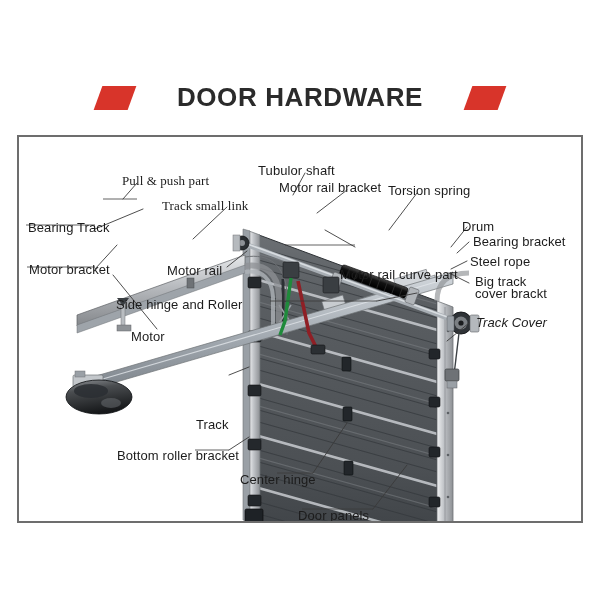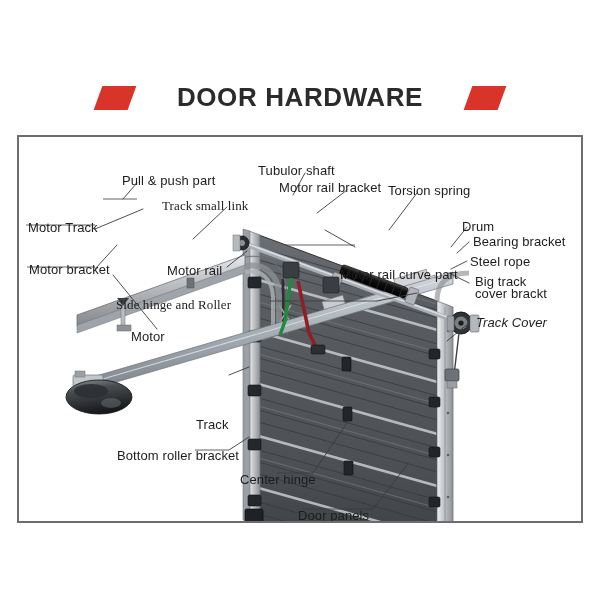--- a/index.html
+++ b/index.html
@@ -355,35 +355,35 @@
       <line x1="10" y1="132" x2="78" y2="132"></line>
       <line x1="253" y1="166" x2="360" y2="166"></line>
       <line x1="268" y1="110" x2="338" y2="110"></line>
       <line x1="260" y1="338" x2="296" y2="338"></line>
       <line x1="285" y1="374" x2="356" y2="374"></line>
       <line x1="178" y1="315" x2="212" y2="315"></line>
     </g>
   </svg>
 
   <div id="label-layer">
-      <div class="label" style="left: 103px; top: 38px;">Pull &amp; push part</div>
+      <div class="label" style="left: 103px; top: 38px; font-family: Liberation Serif, serif;">Pull &amp; push part</div>
       <div class="label" style="left: 239px; top: 28px;">Tubulor shaft</div>
       <div class="label" style="left: 260px; top: 45px;">Motor rail bracket</div>
       <div class="label" style="left: 369px; top: 48px;">Torsion spring</div>
       <div class="label" style="left: 143px; top: 63px; font-family: Liberation Serif, serif;">Track small link</div>
-      <div class="label" style="left: 9px; top: 85px;">Motor Track</div>
+      <div class="label" style="left: 9px; top: 85px;">Bearing Track</div>
       <div class="label" style="left: 443px; top: 84px;">Drum</div>
       <div class="label" style="left: 454px; top: 99px;">Bearing bracket</div>
       <div class="label" style="left: 321px; top: 104px; margin-top: 28px;">Motor rail curve part</div>
       <div class="label" style="left: 451px; top: 119px;">Steel rope</div>
       <div class="label" style="left: 10px; top: 127px;">Motor bracket</div>
       <div class="label" style="left: 148px; top: 128px;">Motor rail</div>
       <div class="label" style="left: 456px; top: 139px;">Big track
 cover brackt</div>
-      <div class="label" style="left: 97px; top: 162px; font-family: Liberation Serif, serif;">Side hinge and Roller</div>
+      <div class="label" style="left: 97px; top: 162px;">Side hinge and Roller</div>
       <div class="label" style="left: 457px; top: 180px; font-style: italic;">Track Cover</div>
       <div class="label" style="left: 112px; top: 194px;">Motor</div>
       <div class="label" style="left: 177px; top: 238px; margin-top: 44px;">Track</div>
       <div class="label" style="left: 98px; top: 313px;">Bottom roller bracket</div>
       <div class="label" style="left: 221px; top: 337px;">Center hinge</div>
       <div class="label" style="left: 279px; top: 373px;">Door panels</div>
     </div>
 </div>
 
 </body></html>

